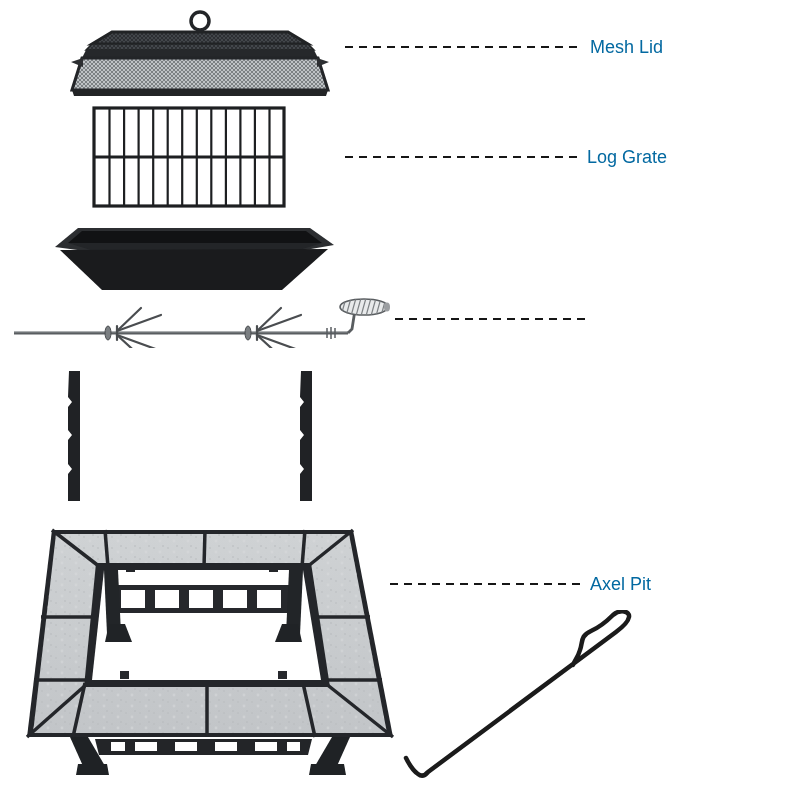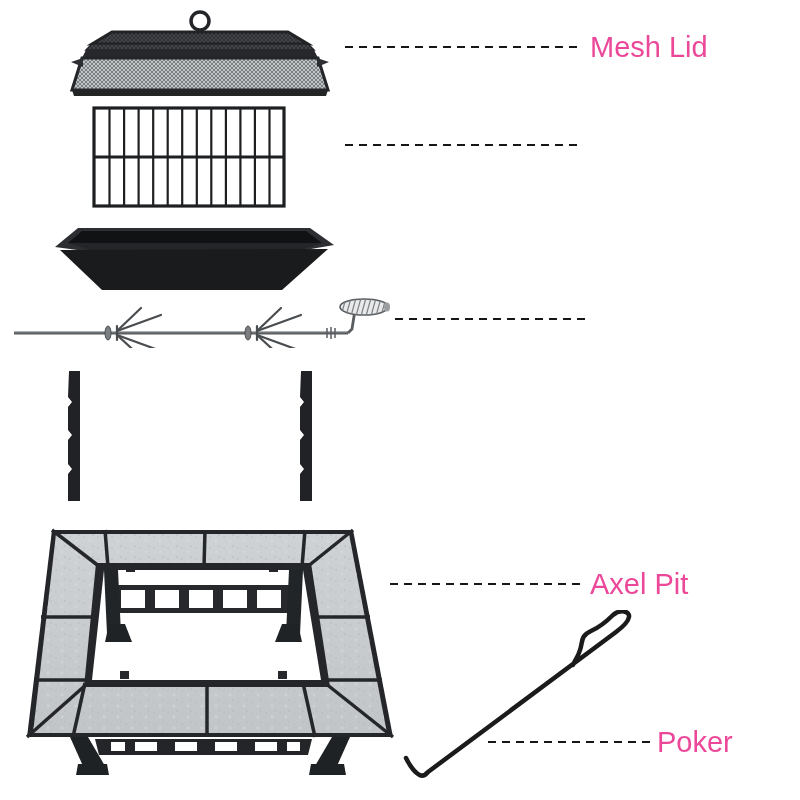--- a/index.html
+++ b/index.html
@@ -8,21 +8,21 @@
     font-family:"Liberation Sans", sans-serif; overflow:hidden;
   }
   .figure { position:absolute; }
   .callout { position:absolute; display:flex; align-items:center; }
   .dash {
     height:2px;
     background:repeating-linear-gradient(90deg,#161616 0 8px, transparent 8px 14px);
     flex:0 0 auto;
   }
   .part-label {
-    margin-left:7px; font-size:29px; color:#ec4899; white-space:nowrap;
+    margin-left:7px; font-size:18px; color:#0369a1; white-space:nowrap;
     line-height:26px;
   }
 </style>
 </head>
 <body>
 
 <div class="stage">
 
   <div class="figure" style="left:70px; top:6px; width:260px; height:92px;">
     <svg width="260" height="92" viewBox="0 0 260 92">
@@ -222,31 +222,28 @@
     </svg>
   </div>
 
   <div class="callout" style="left:345px; top:34px;">
     <div class="dash" style="width:238px;"></div>
     <span class="part-label">Mesh Lid</span>
   </div>
 
   <div class="callout" style="left:345px; top:144px;">
     <div class="dash" style="width:235px;"></div>
+    <span class="part-label">Log Grate</span>
   </div>
 
 
   <div class="callout" style="left:395px; top:318px;">
     <div class="dash" style="width:190px;"></div>
   </div>
 
 
   <div class="callout" style="left:390px; top:571px;">
     <div class="dash" style="width:193px;"></div>
     <span class="part-label">Axel Pit</span>
   </div>
 
-  <div class="callout" style="left:488px; top:729px;">
-    <div class="dash" style="width:162px;"></div>
-    <span class="part-label">Poker</span>
-  </div>
 
 </div>
 
 </body></html>

